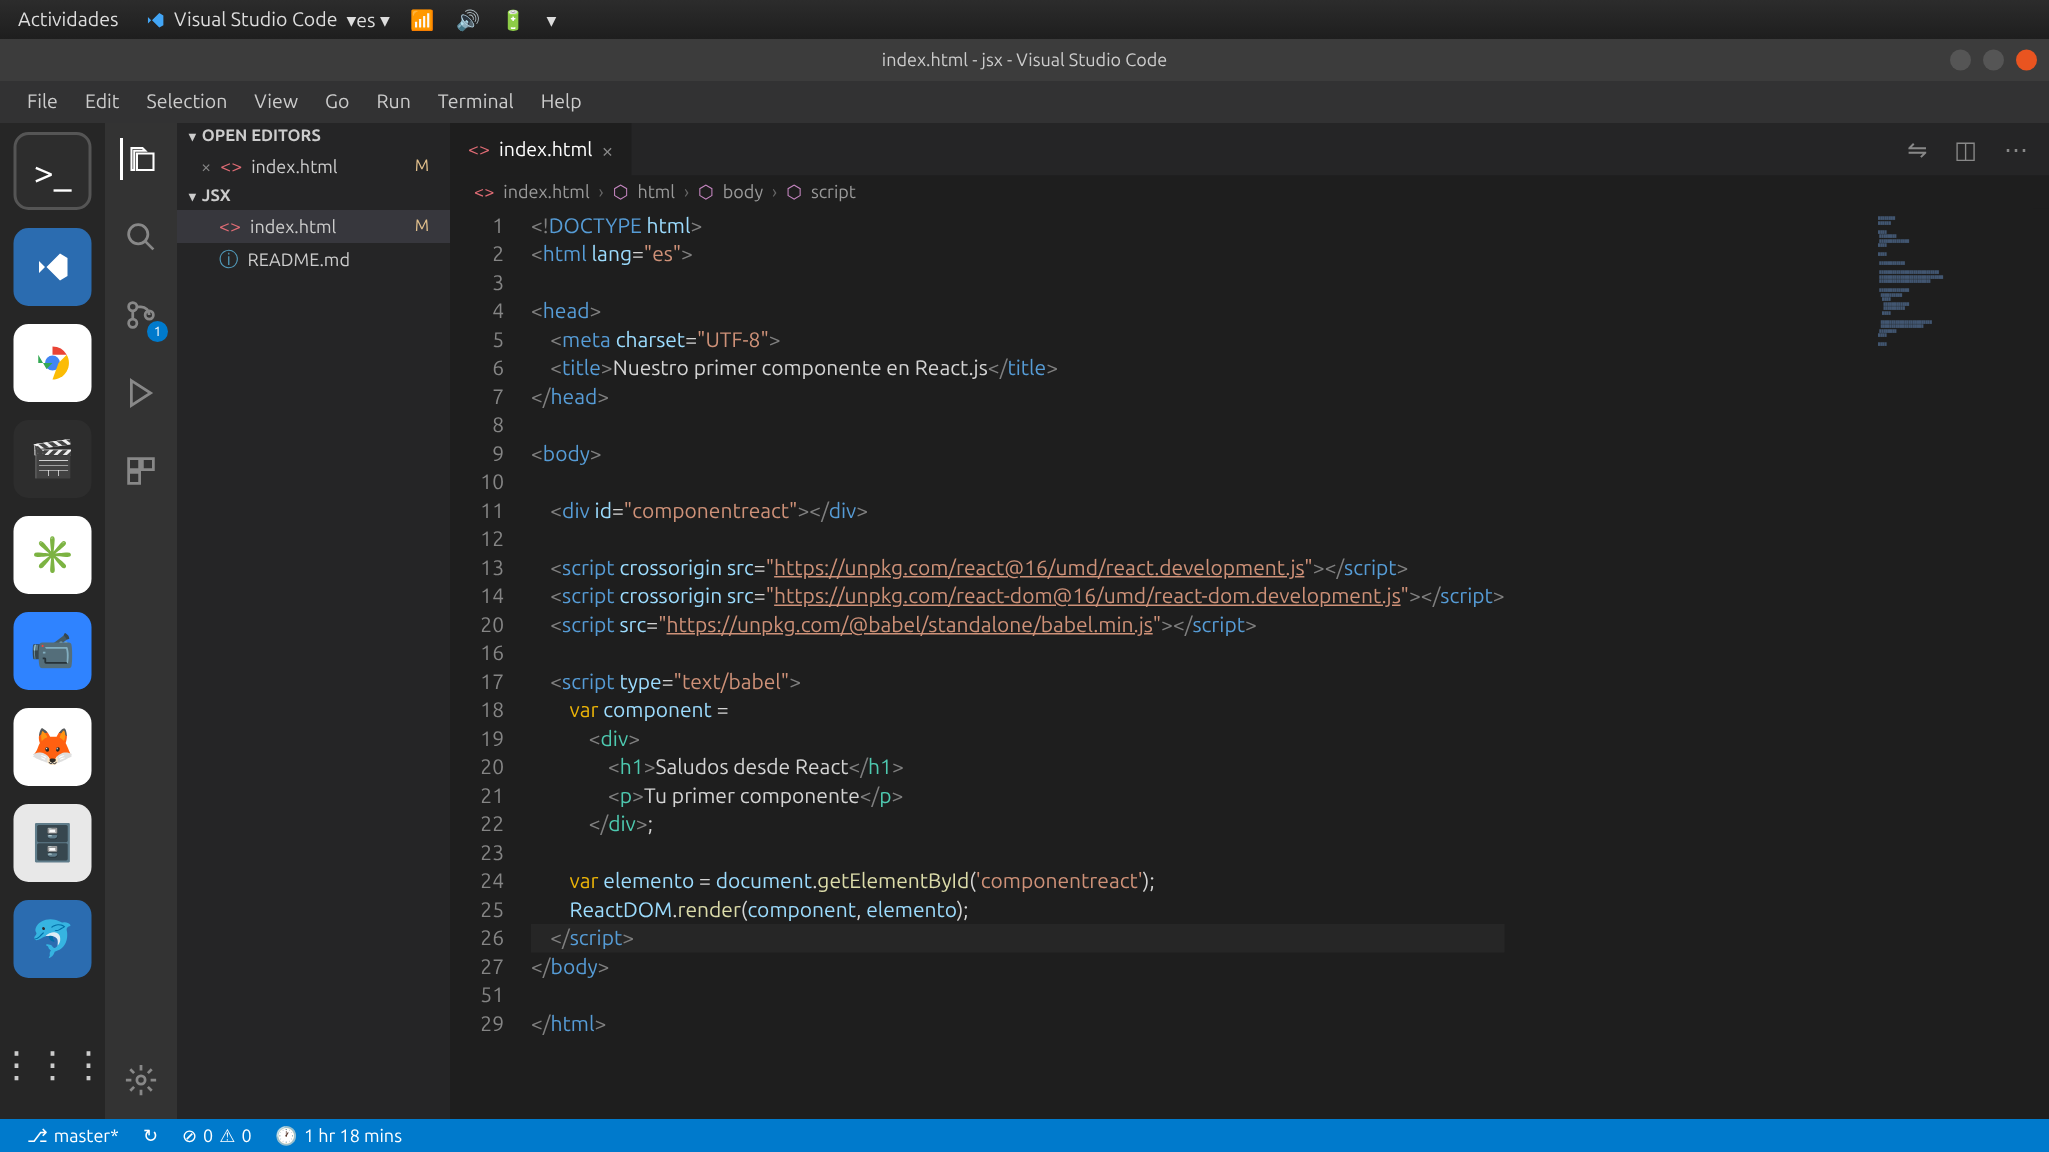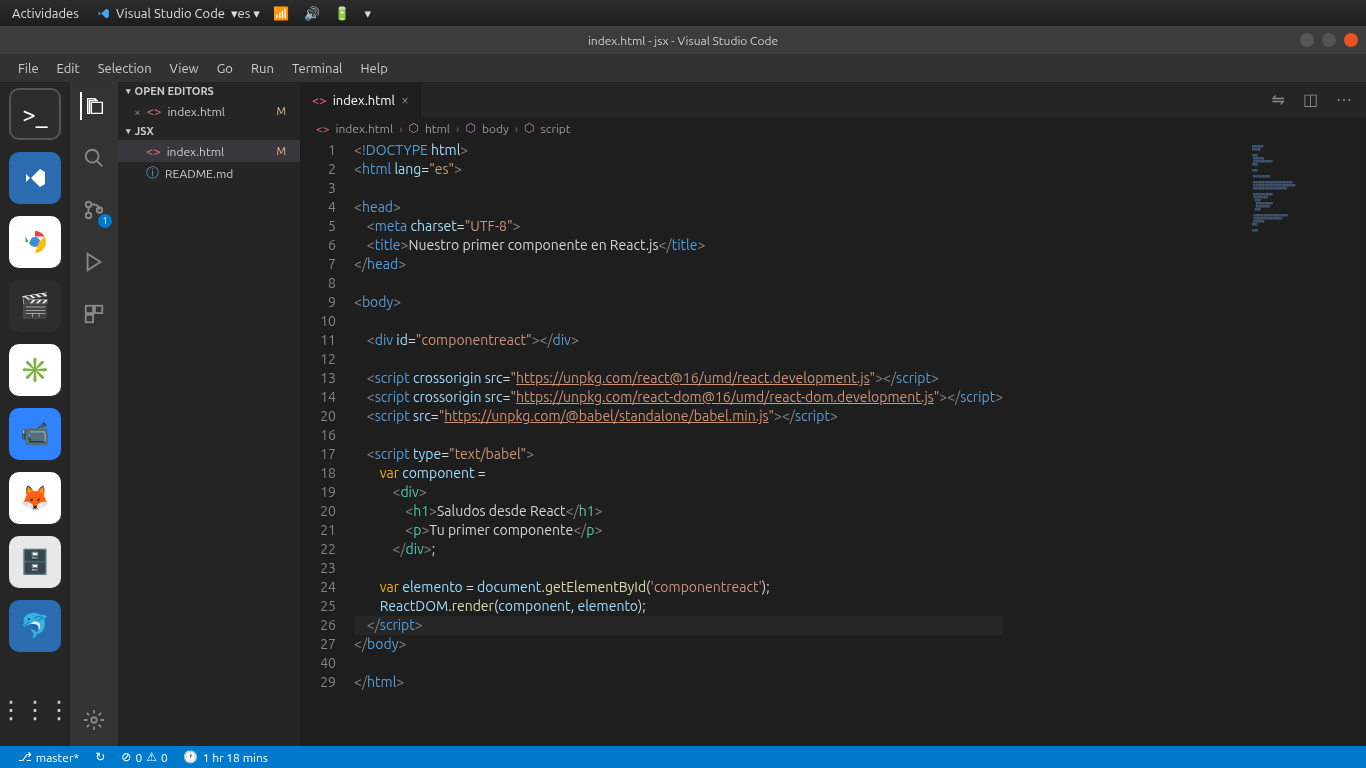--- a/index.html
+++ b/index.html
@@ -269,21 +269,21 @@
           <div>18</div>
           <div>19</div>
           <div>20</div>
           <div>21</div>
           <div>22</div>
           <div>23</div>
           <div>24</div>
           <div>25</div>
           <div>26</div>
           <div>27</div>
-          <div>40</div>
+          <div>51</div>
           <div>29</div>
         </div>
       <div class="lines" id="lines"><div><span class="c-punc">&lt;!</span><span class="c-tag">DOCTYPE</span> <span class="c-attr">html</span><span class="c-punc">&gt;</span></div><div><span class="c-punc">&lt;</span><span class="c-tag">html</span> <span class="c-attr">lang</span>=<span class="c-str">"es"</span><span class="c-punc">&gt;</span></div><div>&nbsp;</div><div><span class="c-punc">&lt;</span><span class="c-tag">head</span><span class="c-punc">&gt;</span></div><div>    <span class="c-punc">&lt;</span><span class="c-tag">meta</span> <span class="c-attr">charset</span>=<span class="c-str">"UTF-8"</span><span class="c-punc">&gt;</span></div><div>    <span class="c-punc">&lt;</span><span class="c-tag">title</span><span class="c-punc">&gt;</span><span class="c-txt">Nuestro primer componente en React.js</span><span class="c-punc">&lt;/</span><span class="c-tag">title</span><span class="c-punc">&gt;</span></div><div><span class="c-punc">&lt;/</span><span class="c-tag">head</span><span class="c-punc">&gt;</span></div><div>&nbsp;</div><div><span class="c-punc">&lt;</span><span class="c-tag">body</span><span class="c-punc">&gt;</span></div><div>&nbsp;</div><div>    <span class="c-punc">&lt;</span><span class="c-tag">div</span> <span class="c-attr">id</span>=<span class="c-str">"componentreact"</span><span class="c-punc">&gt;&lt;/</span><span class="c-tag">div</span><span class="c-punc">&gt;</span></div><div>&nbsp;</div><div>    <span class="c-punc">&lt;</span><span class="c-tag">script</span> <span class="c-attr">crossorigin</span> <span class="c-attr">src</span>=<span class="c-str">"</span><span class="c-url">https://unpkg.com/react@16/umd/react.development.js</span><span class="c-str">"</span><span class="c-punc">&gt;&lt;/</span><span class="c-tag">script</span><span class="c-punc">&gt;</span></div><div>    <span class="c-punc">&lt;</span><span class="c-tag">script</span> <span class="c-attr">crossorigin</span> <span class="c-attr">src</span>=<span class="c-str">"</span><span class="c-url">https://unpkg.com/react-dom@16/umd/react-dom.development.js</span><span class="c-str">"</span><span class="c-punc">&gt;&lt;/</span><span class="c-tag">script</span><span class="c-punc">&gt;</span></div><div>    <span class="c-punc">&lt;</span><span class="c-tag">script</span> <span class="c-attr">src</span>=<span class="c-str">"</span><span class="c-url">https://unpkg.com/@babel/standalone/babel.min.js</span><span class="c-str">"</span><span class="c-punc">&gt;&lt;/</span><span class="c-tag">script</span><span class="c-punc">&gt;</span></div><div>&nbsp;</div><div>    <span class="c-punc">&lt;</span><span class="c-tag">script</span> <span class="c-attr">type</span>=<span class="c-str">"text/babel"</span><span class="c-punc">&gt;</span></div><div>        <span class="c-kw">var</span> <span class="c-var">component</span> = </div><div>            <span class="c-punc">&lt;</span><span class="c-cls">div</span><span class="c-punc">&gt;</span></div><div>                <span class="c-punc">&lt;</span><span class="c-cls">h1</span><span class="c-punc">&gt;</span><span class="c-txt">Saludos desde React</span><span class="c-punc">&lt;/</span><span class="c-cls">h1</span><span class="c-punc">&gt;</span></div><div>                <span class="c-punc">&lt;</span><span class="c-cls">p</span><span class="c-punc">&gt;</span><span class="c-txt">Tu primer componente</span><span class="c-punc">&lt;/</span><span class="c-cls">p</span><span class="c-punc">&gt;</span></div><div>            <span class="c-punc">&lt;/</span><span class="c-cls">div</span><span class="c-punc">&gt;</span>;</div><div>&nbsp;</div><div>        <span class="c-kw">var</span> <span class="c-var">elemento</span> = <span class="c-var">document</span>.<span class="c-fn">getElementById</span>(<span class="c-str">'componentreact'</span>);</div><div>        <span class="c-var">ReactDOM</span>.<span class="c-fn">render</span>(<span class="c-var">component</span>, <span class="c-var">elemento</span>);</div><div class="hl">    <span class="c-punc">&lt;/</span><span class="c-tag">script</span><span class="c-punc">&gt;</span></div><div><span class="c-punc">&lt;/</span><span class="c-tag">body</span><span class="c-punc">&gt;</span></div><div>&nbsp;</div><div><span class="c-punc">&lt;/</span><span class="c-tag">html</span><span class="c-punc">&gt;</span></div></div>
       <div class="minimap">
         <div class="minimap-content">████████<br>██████<br><br>████<br>&nbsp;&nbsp;████████<br>&nbsp;&nbsp;██████████████<br>████<br><br>████<br><br>&nbsp;&nbsp;████████████<br><br>&nbsp;&nbsp;████████████████████████████<br>&nbsp;&nbsp;██████████████████████████████<br>&nbsp;&nbsp;████████████████████████<br><br>&nbsp;&nbsp;██████████████<br>&nbsp;&nbsp;&nbsp;&nbsp;██████████<br>&nbsp;&nbsp;&nbsp;&nbsp;&nbsp;&nbsp;████<br>&nbsp;&nbsp;&nbsp;&nbsp;&nbsp;&nbsp;&nbsp;&nbsp;████████████<br>&nbsp;&nbsp;&nbsp;&nbsp;&nbsp;&nbsp;&nbsp;&nbsp;██████████<br>&nbsp;&nbsp;&nbsp;&nbsp;&nbsp;&nbsp;████<br><br>&nbsp;&nbsp;&nbsp;&nbsp;████████████████████████<br>&nbsp;&nbsp;&nbsp;&nbsp;████████████████████<br>&nbsp;&nbsp;████████<br>████<br><br>████</div>
       </div>
     </div>
   </div>
 </div>
 

